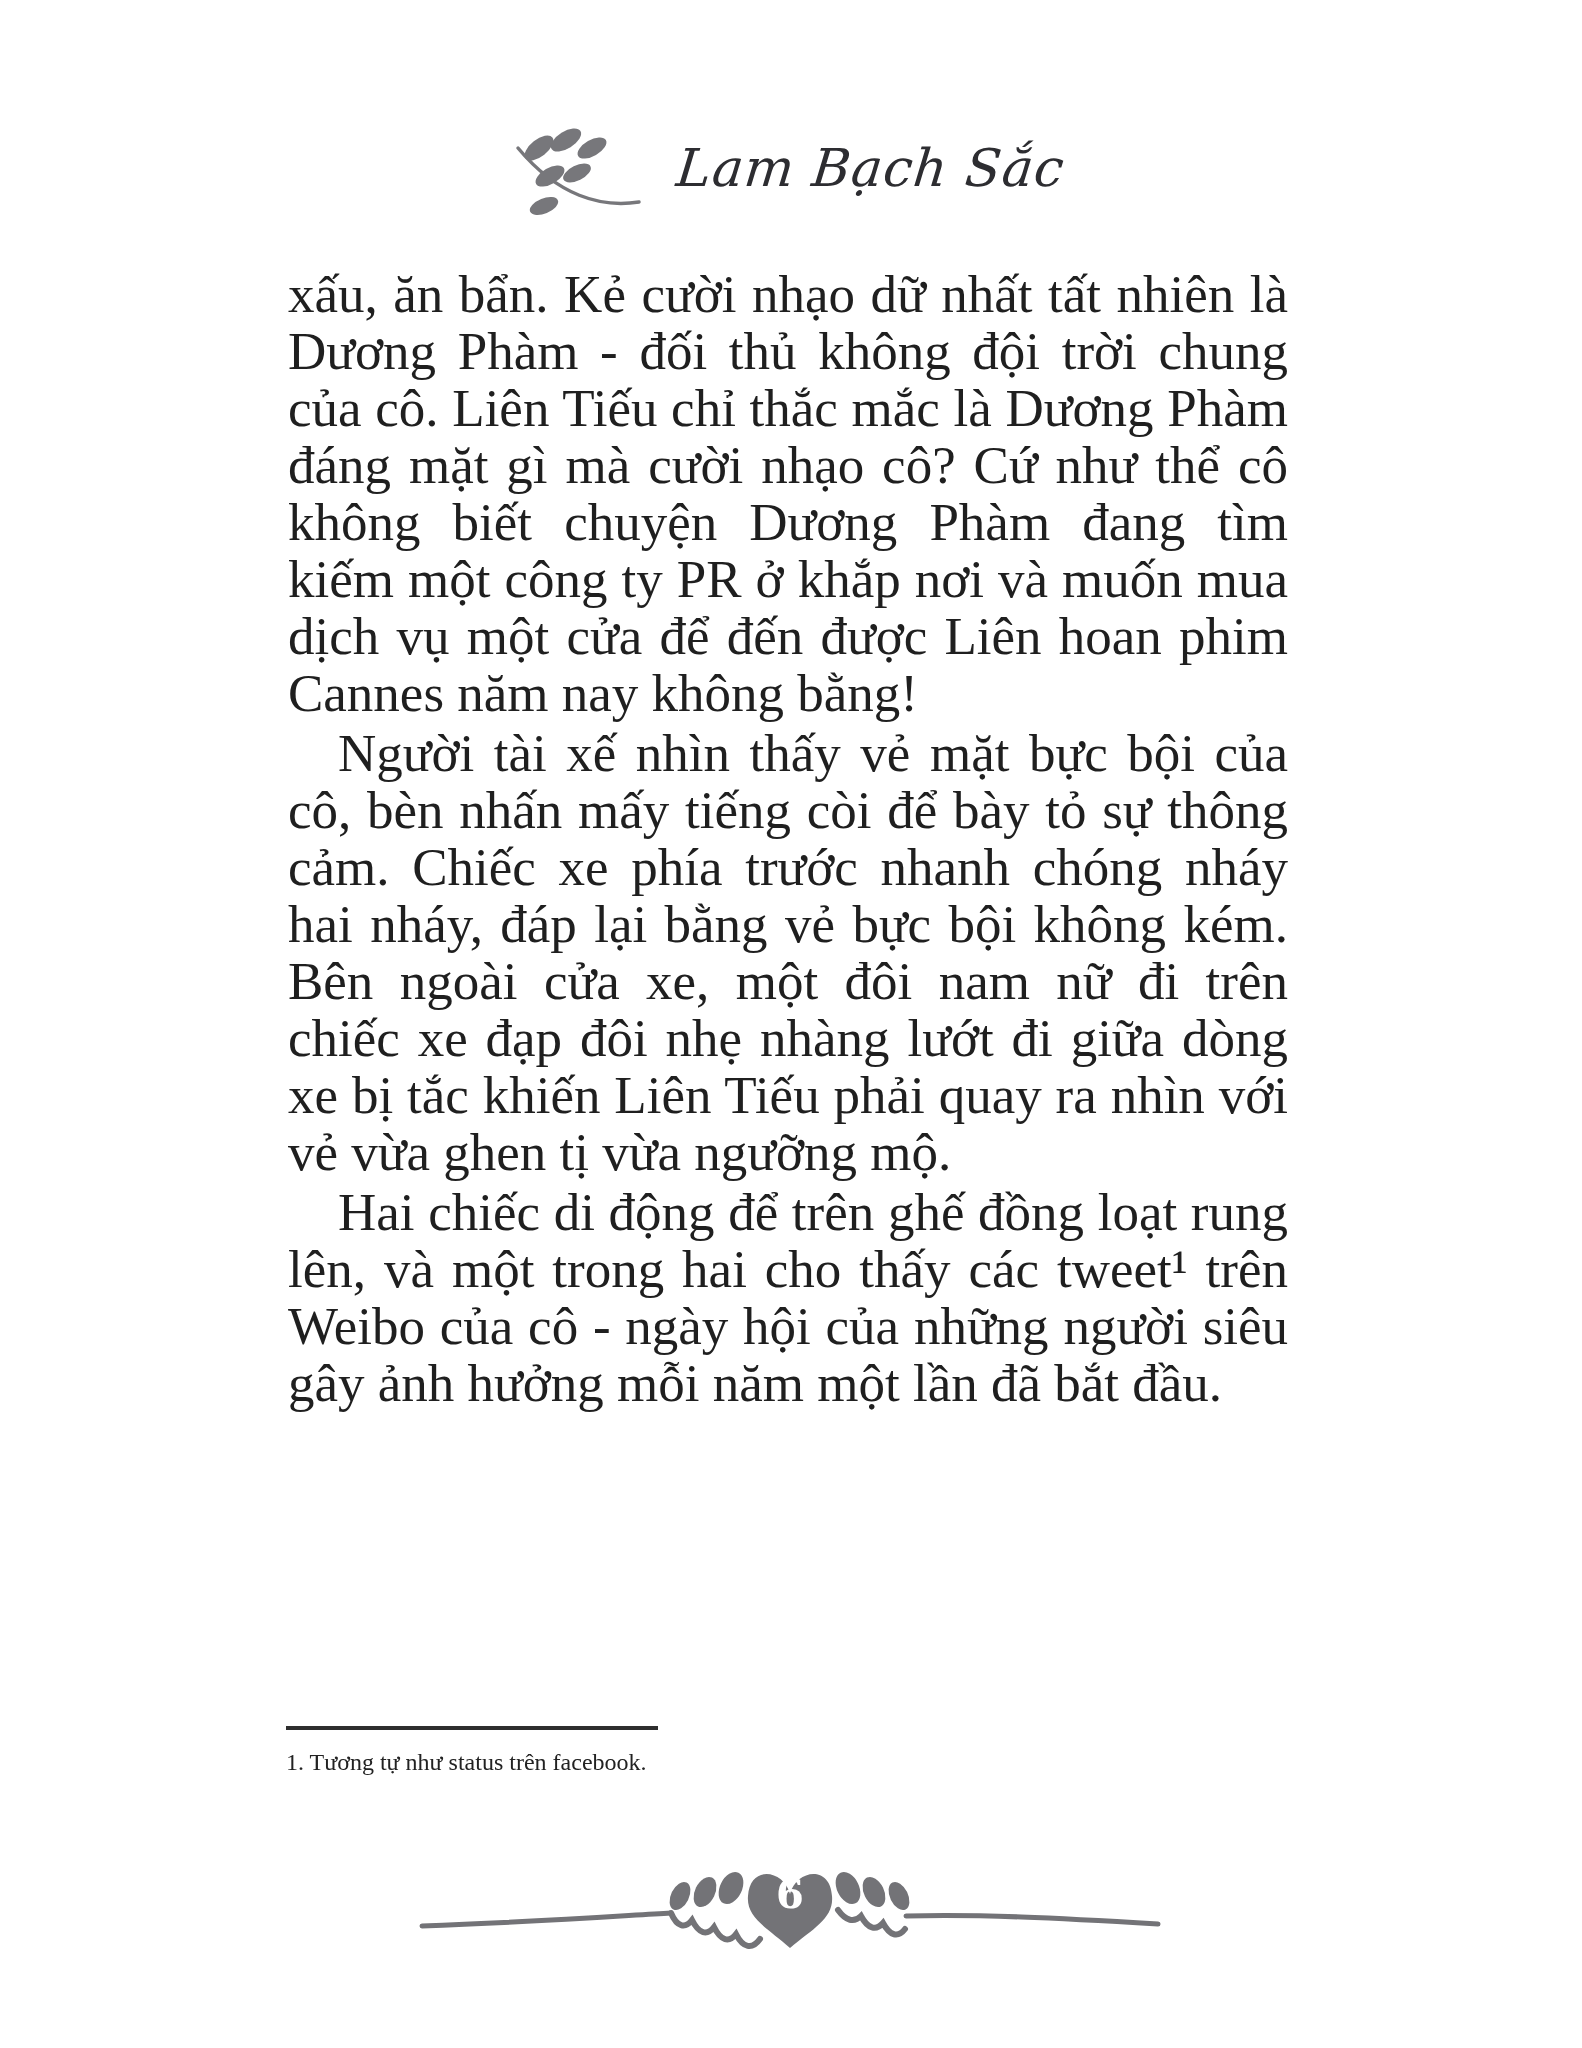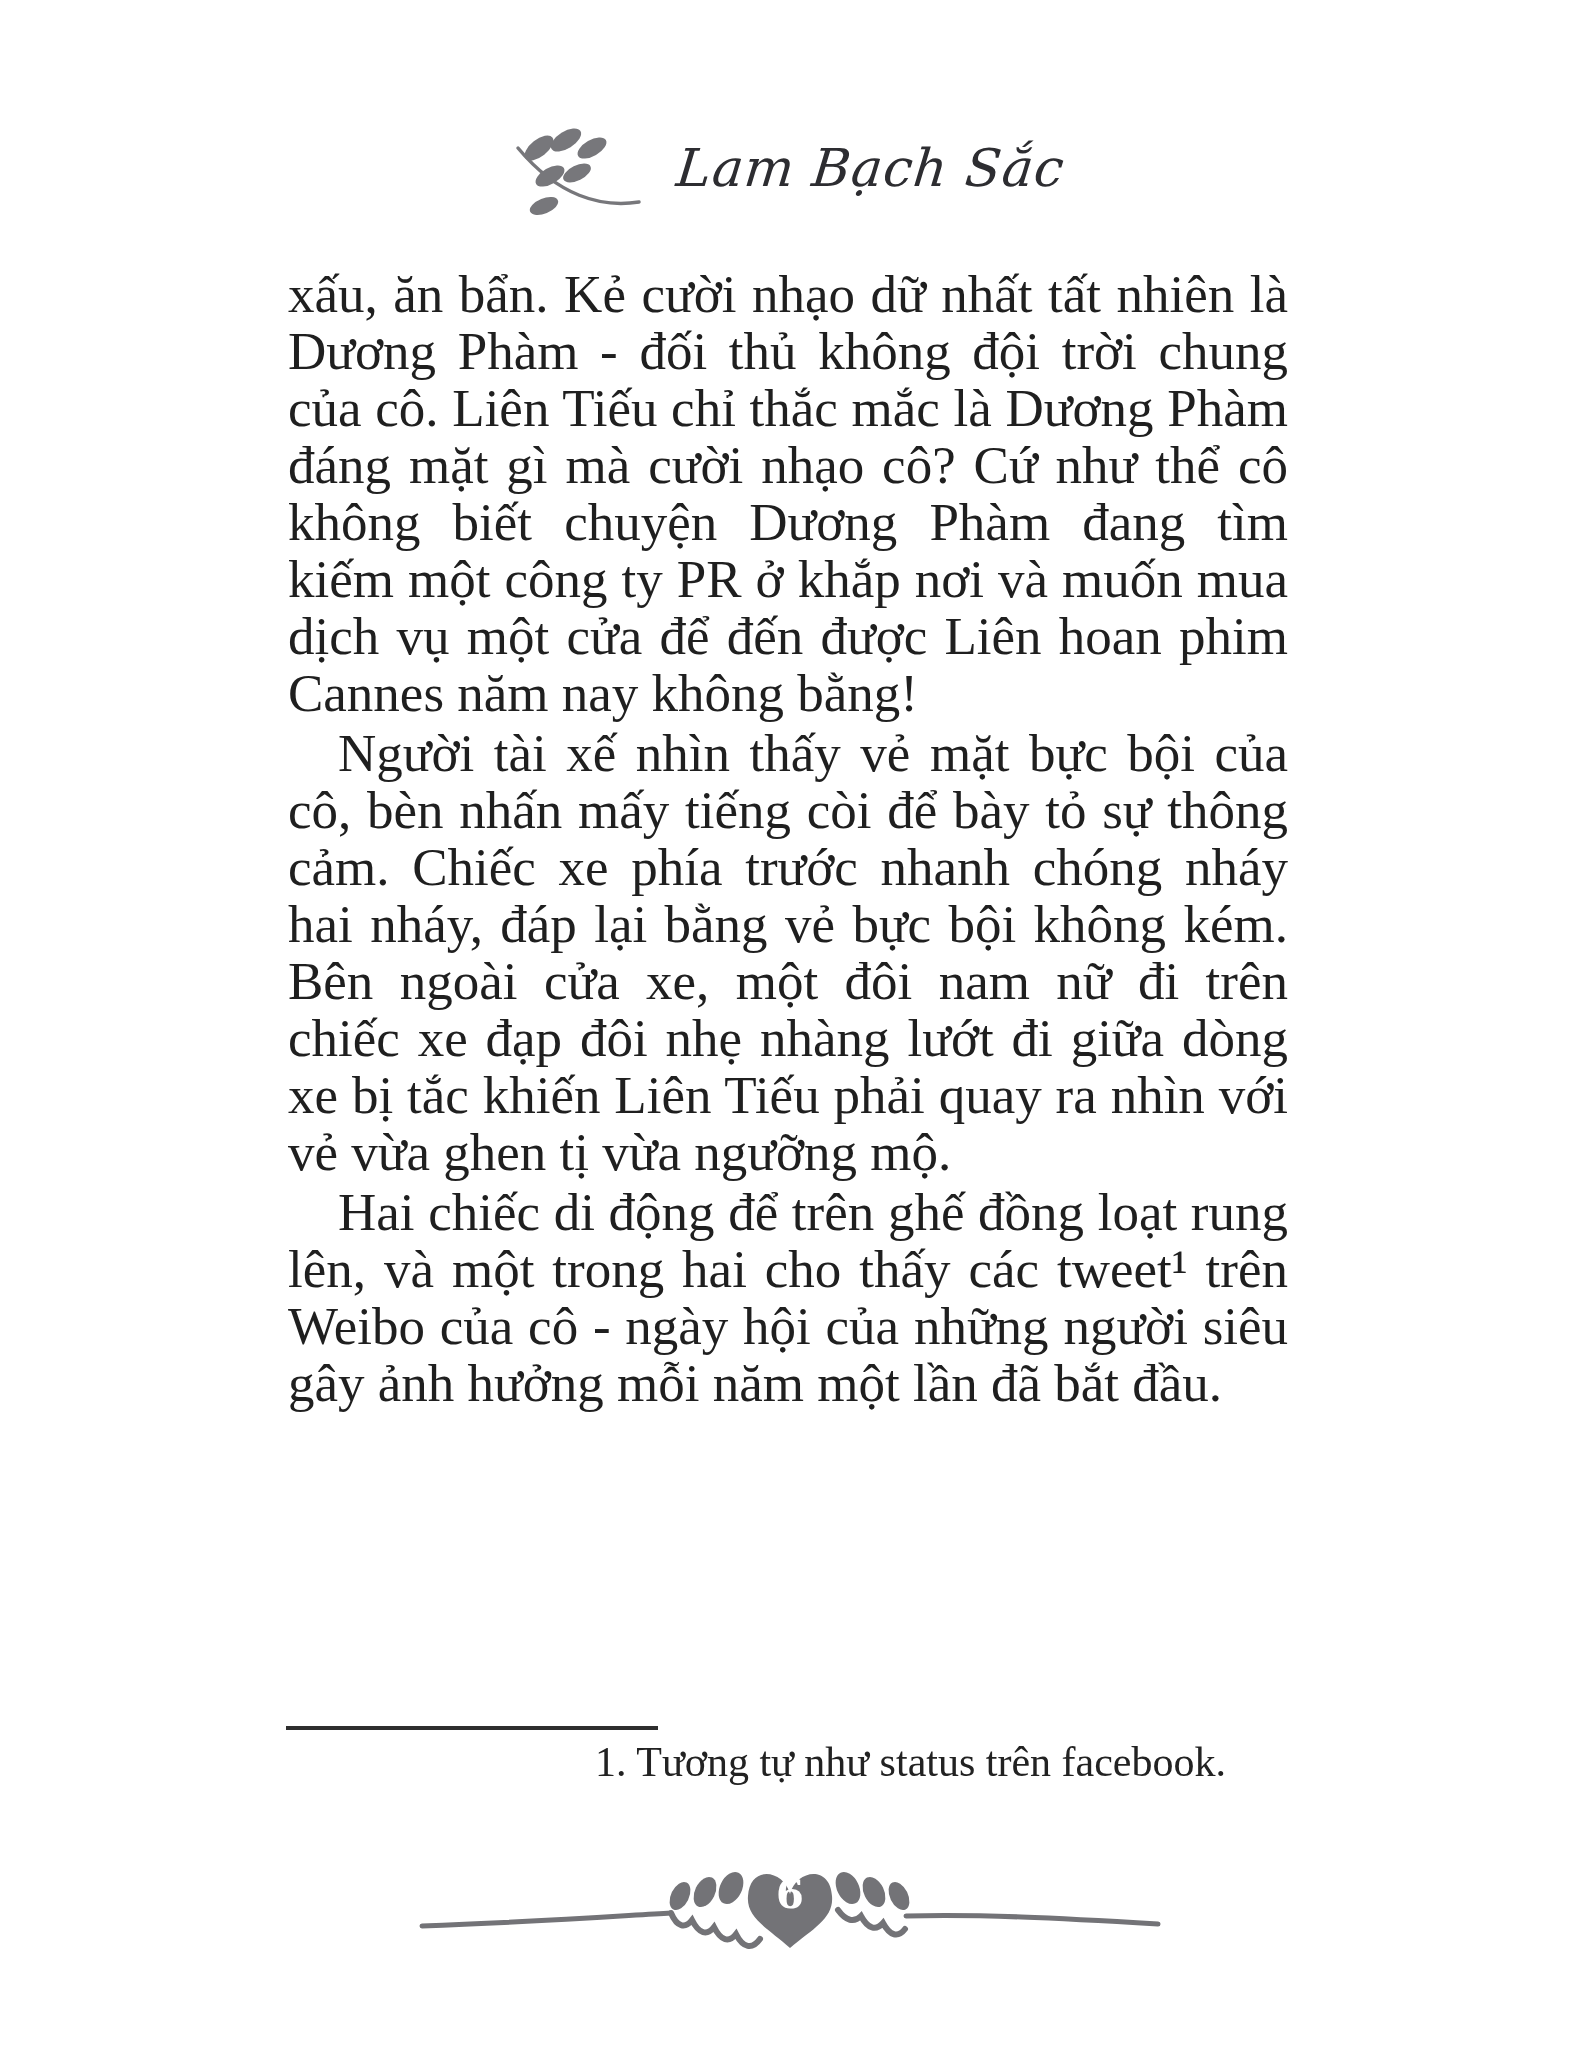--- a/index.html
+++ b/index.html
@@ -47,24 +47,23 @@
     top: 1726px;
     width: 372px;
     height: 4px;
     background: #2e2e2e;
   }
   .footnote-text {
     position: absolute;
     left: 286px;
     top: 1740px;
     width: 940px;
-    font-size: 42px;
+    font-size: 24px;
     line-height: 44px;
     color: #222222;
-    text-align: right;
   }
   .footer-decoration {
     position: absolute;
     left: 418px;
     top: 1850px;
     width: 744px;
     height: 112px;
   }
 </style>
 </head>

